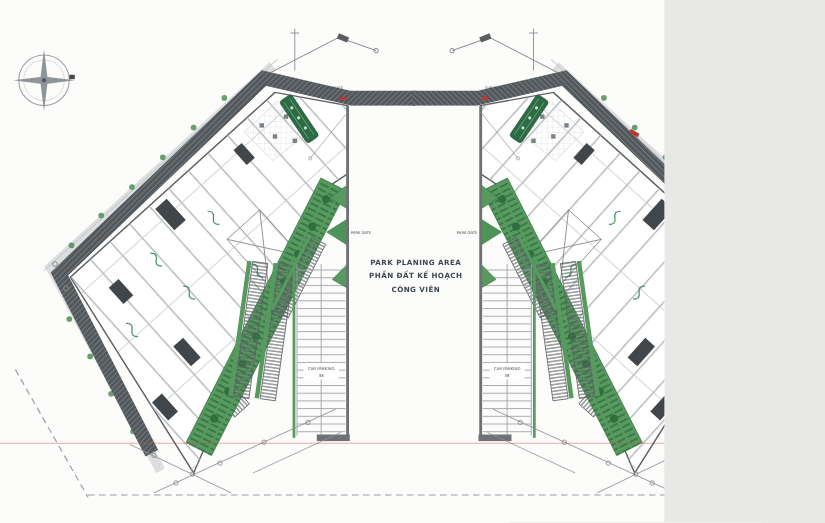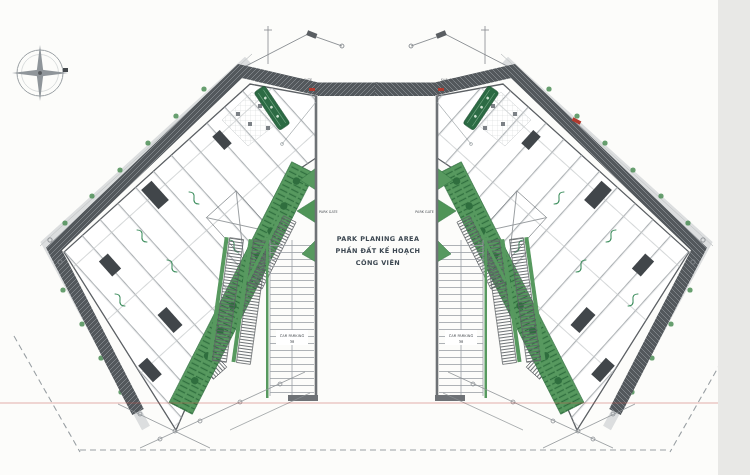--- a/index.html
+++ b/index.html
@@ -1,17 +1,17 @@
 <!DOCTYPE html>
 <html><head>
 <meta charset="utf-8">
 <style>
   html,body{margin:0;padding:0;background:#e8e8e6;}
   .sheet{
-    position:relative;width:718px;height:475px;overflow:hidden;
+    position:relative;width:604px;height:475px;overflow:hidden;
     background:#fcfcfa;
     font-family:"DejaVu Sans", sans-serif;
   }
   svg text{font-family:"DejaVu Sans", sans-serif;}
   .center-label{fill:#3d4852;font-weight:600;letter-spacing:.4px;}
   .tiny-label{fill:#4c5156;}
 </style>
 </head>
 <body>
 

